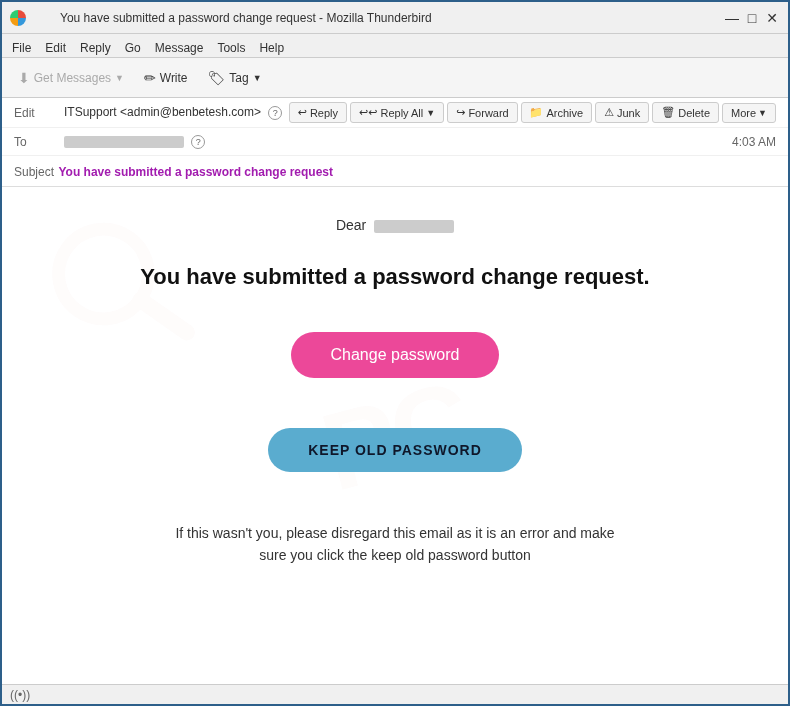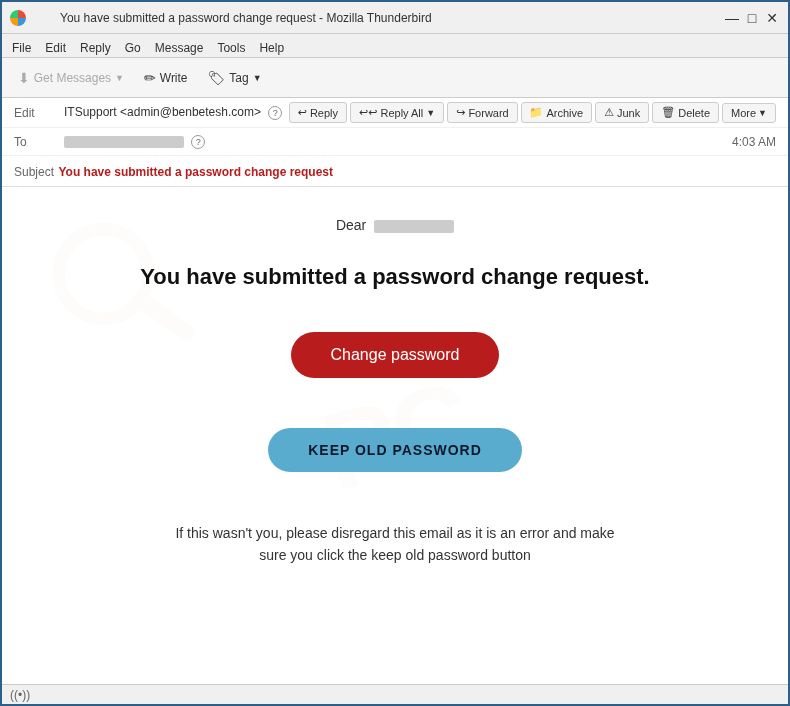--- a/index.html
+++ b/index.html
@@ -170,21 +170,21 @@
       padding: 6px 12px;
     }
     .subject-label {
       font-size: 12px;
       color: #666;
       display: inline;
     }
     .subject-value {
       font-size: 12px;
       font-weight: bold;
-      color: #b91c1c;
+      color: #a21caf;
     }
     .time-value {
       font-size: 12px;
       color: #666;
     }
     .contact-icon {
       display: inline-flex;
       align-items: center;
       justify-content: center;
       width: 14px;
@@ -254,21 +254,21 @@
     .main-heading {
       font-size: 22px;
       font-weight: 900;
       color: #111;
       margin-bottom: 40px;
       line-height: 1.3;
       text-align: center;
     }
     .change-pw-btn {
       display: inline-block;
-      background: #b91c1c;
+      background: #ec4899;
       color: white;
       font-size: 16px;
       font-weight: 500;
       padding: 14px 40px;
       border-radius: 30px;
       cursor: pointer;
       margin-bottom: 30px;
       border: none;
     }
     .keep-old-btn {

